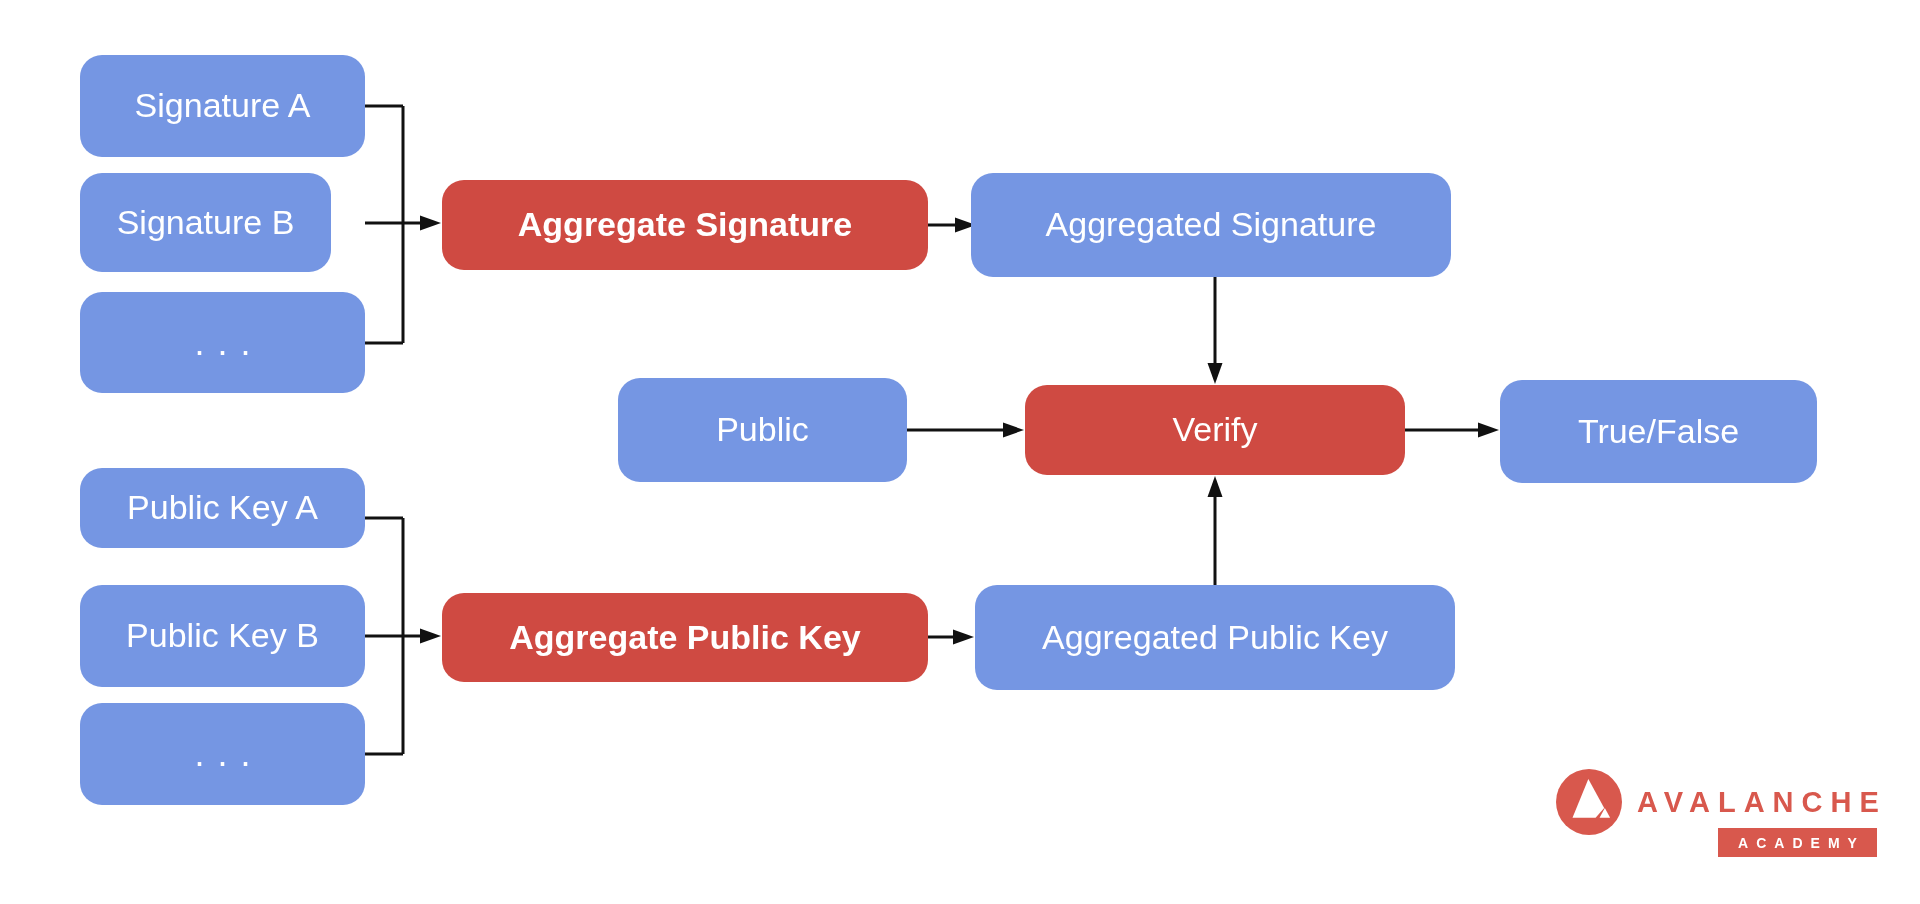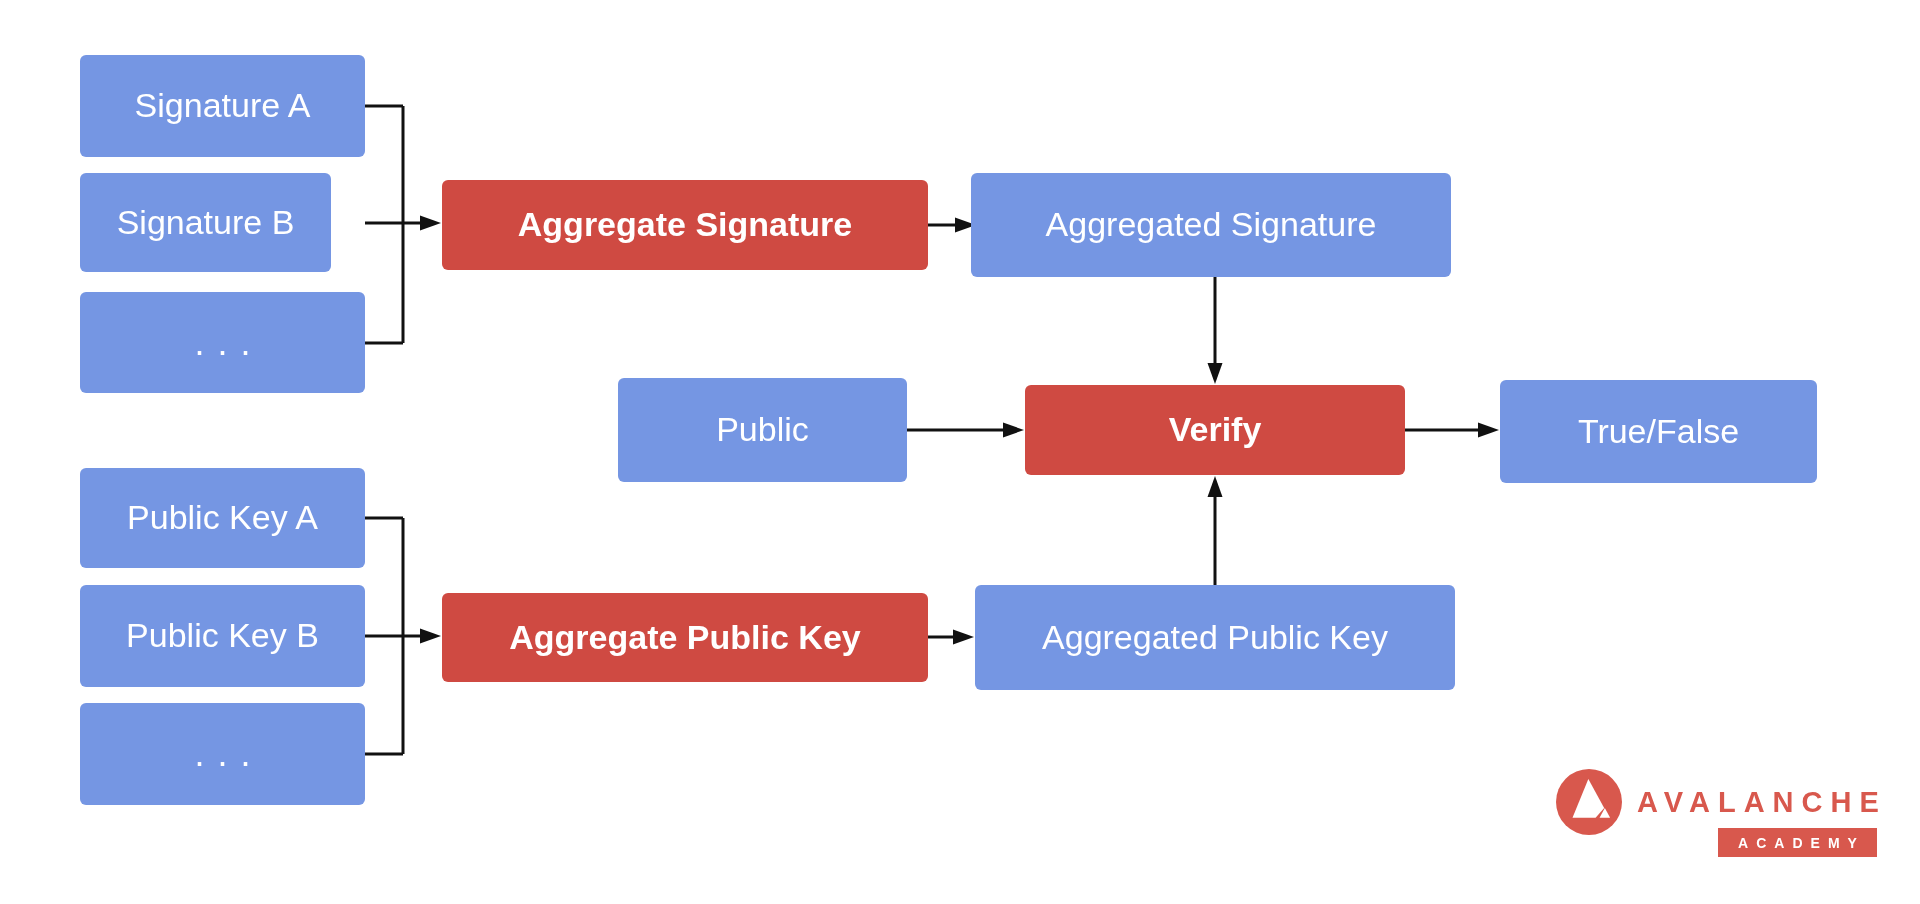--- a/index.html
+++ b/index.html
@@ -5,26 +5,26 @@
   html,body{margin:0;padding:0;background:#fff;}
   #canvas{
     position:relative;width:1920px;height:904px;background:var(--background,#fff);
     overflow:hidden;font-family:"Liberation Sans",sans-serif;
   }
   #edges{position:absolute;left:0;top:0;width:1920px;height:904px;pointer-events:none;z-index:1;}
   .edge{stroke:var(--arrow-black);stroke-width:3;fill:none;}
   .ah{fill:var(--arrow-black);stroke:none;}
   .node{
     position:absolute;z-index:2;display:flex;align-items:center;justify-content:center;
-    color:var(--label-white);font-size:34px;border-radius:6px;line-height:1.1;
+    color:var(--label-white);font-size:34px;border-radius:22px;line-height:1.1;
     white-space:nowrap;
   }
   .blue{background:var(--node-blue);}
   .red{background:var(--node-red);font-weight:bold;}
-  .bold{font-weight:700;}
+  .bold{font-weight:400;}
   .dots{letter-spacing:13px;text-indent:13px;font-size:36px;}
   
   #logo-mark{position:absolute;left:1556px;top:769px;width:66px;height:66px;z-index:2;}
   .logo-circle{fill:var(--logo-red);}
   .logo-shape{fill:#ffffff;}
   #logo-wordmark{
     position:absolute;left:1637px;top:788px;z-index:2;color:var(--logo-red);
     font-size:29px;line-height:29px;font-weight:700;letter-spacing:8px;white-space:nowrap;
   }
   #logo-badge{
@@ -77,21 +77,21 @@
   <div class="node blue" style="left:80px;top:173px;width:251px;height:99px">Signature B</div>
   <div class="node blue dots" style="left:80px;top:292px;width:285px;height:101px">...</div>
 
   <div class="node red" style="left:442px;top:180px;width:486px;height:90px">Aggregate Signature</div>
   <div class="node blue" style="left:971px;top:173px;width:480px;height:104px">Aggregated Signature</div>
 
   <div class="node blue" style="left:618px;top:378px;width:289px;height:104px">Public</div>
   <div class="node red bold" style="left:1025px;top:385px;width:380px;height:90px">Verify</div>
   <div class="node blue" style="left:1500px;top:380px;width:317px;height:103px">True/False</div>
 
-  <div class="node blue" style="left:80px;top:468px;width:285px;height:100px">Public Key A</div>
+  <div class="node blue" style="left:80px;top:468px;width:285px;height:80px">Public Key A</div>
   <div class="node blue" style="left:80px;top:585px;width:285px;height:102px">Public Key B</div>
   <div class="node blue dots" style="left:80px;top:703px;width:285px;height:102px">...</div>
 
   <div class="node red" style="left:442px;top:593px;width:486px;height:89px">Aggregate Public Key</div>
   <div class="node blue" style="left:975px;top:585px;width:480px;height:105px">Aggregated Public Key</div>
 
   <svg id="logo-mark" viewBox="0 0 100 100" xmlns="http://www.w3.org/2000/svg">
     <circle class="logo-circle" cx="50" cy="50" r="50"></circle>
     <path class="logo-shape" d="M49 15 L73 59 L60 74 L25 74 Z"></path>
     <path class="logo-shape" d="M66 74 L82 74 L74 59 Z"></path>

